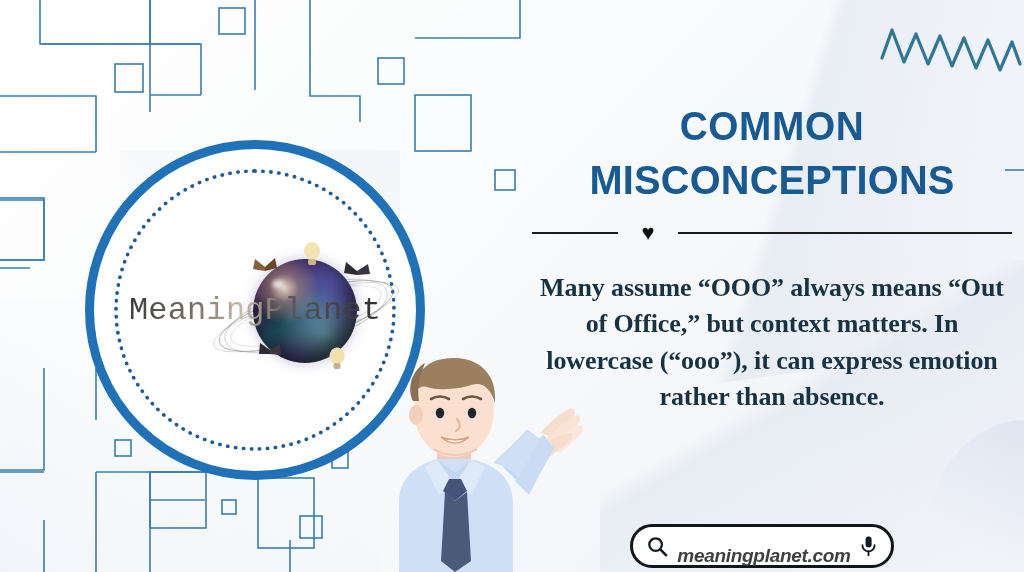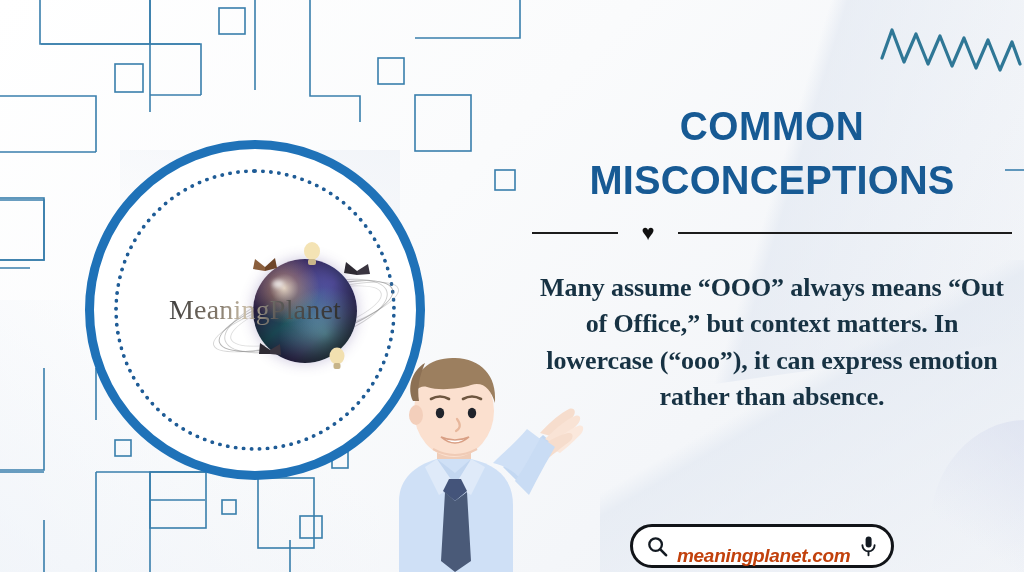--- a/index.html
+++ b/index.html
@@ -58,22 +58,22 @@
     position:absolute; left:20px; top:20px; right:20px; bottom:20px;
     border-radius:50%;
     border:4px dotted #1f5c96;
   }
   .logo-wrap {
     position:relative; width:300px; height:130px;
     display:flex; align-items:center; justify-content:center;
   }
   .logo-text {
     position:relative; z-index:3;
-    font-family:Liberation Serif, serif;
-    font-size:28px; letter-spacing:.2px; white-space:nowrap;
+    font-family:Liberation Mono, monospace;
+    font-size:32px; letter-spacing:.2px; white-space:nowrap;
     background:linear-gradient(100deg,#3a3a3a 0%,#7d7366 28%,#c9bda8 45%,#5c5a58 62%,#2e2e2e 100%);
     -webkit-background-clip:text; background-clip:text; color:transparent;
     text-shadow:none;
   }
   .planet {
     position:absolute; z-index:2; left:148px; top:14px;
     width:104px; height:104px; border-radius:50%;
     background:
       radial-gradient(circle at 30% 28%, rgba(255,238,210,.85) 0%, rgba(255,200,140,.35) 14%, rgba(0,0,0,0) 34%),
       radial-gradient(circle at 70% 72%, rgba(120,230,210,.55) 0%, rgba(0,0,0,0) 45%),
@@ -132,24 +132,24 @@
 
   .searchbar {
     position:absolute; left:110px; top:524px;
     width:264px; height:44px;
     border:3px solid #111418; border-radius:24px;
     background:#ffffff;
     display:flex; align-items:center; gap:9px;
     padding:0 14px;
   }
   .search-url {
-    flex:1; 
+    flex:1; text-align:center;
     font-family:"Liberation Sans", sans-serif;
     font-weight:bold; font-style:italic;
-    font-size:19px; color:#c2410c; letter-spacing:-.3px;margin-top:20px;
+    font-size:19px; color:#404040; letter-spacing:-.3px;margin-top:20px;
   }
 
   
   .person { position:absolute; left:375px; top:355px; width:215px; height:217px; }
 </style>
 </head>
 <body>
 
 <div class="stage">
 

